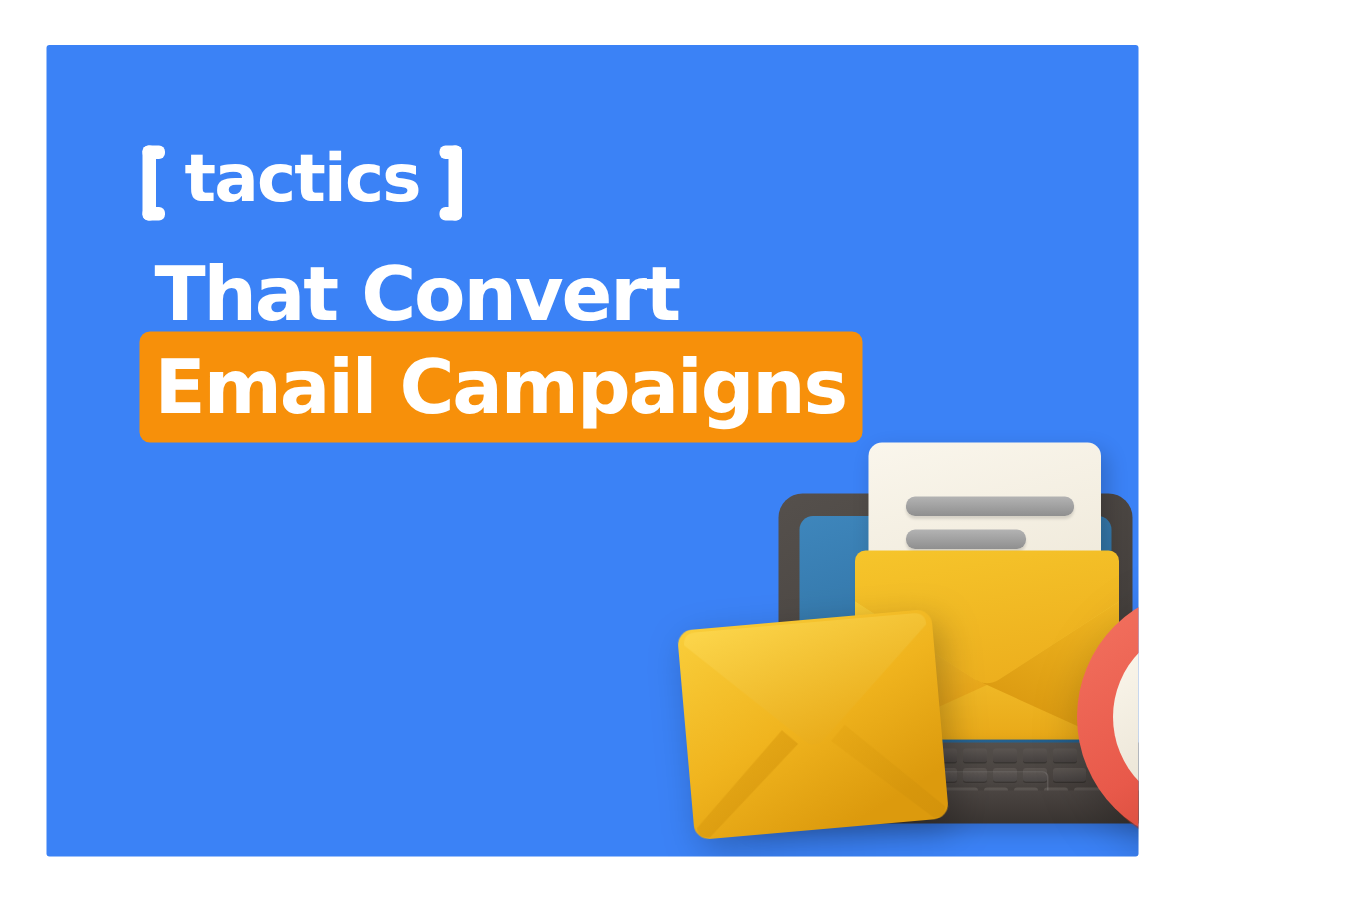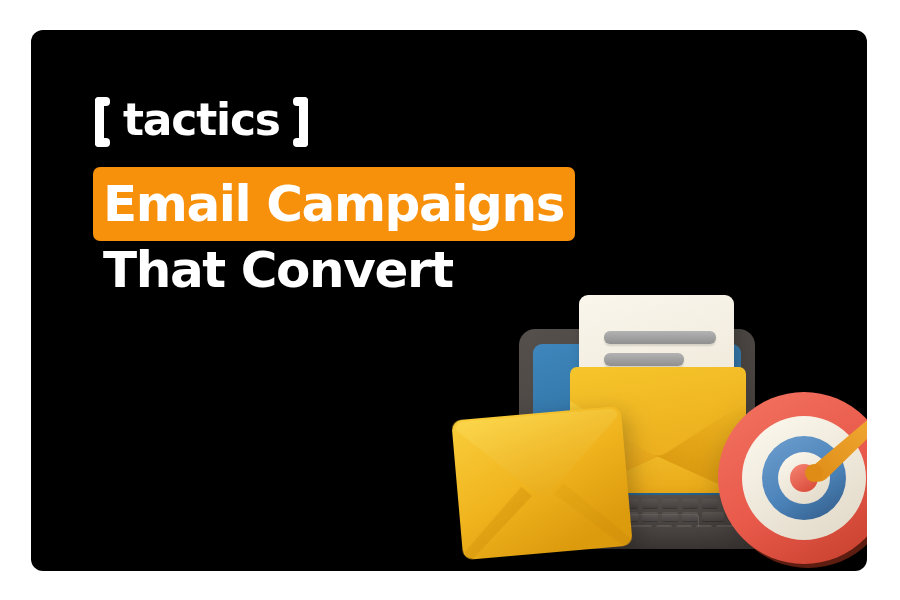--- a/index.html
+++ b/index.html
@@ -18,24 +18,24 @@
     position: relative;
     width: 900px;
     height: 600px;
     background: #ffffff;
   }
 
   .card {
     position: absolute;
     left: 31px;
     top: 30px;
-    width: 836px;
+    width: 728px;
     height: 541px;
-    background: #000000;
-    border-radius: 12px;
+    background: #3b82f6;
+    border-radius: 2px;
     overflow: hidden;
   }
 
   
   .brand {
     position: absolute;
     left: 64px;
     top: 63px;
     height: 58px;
     display: flex;
@@ -243,22 +243,22 @@
 <div class="stage">
   <div class="card">
 
     <div class="brand">
       <span class="brand-bracket left"></span>
       <span class="brand-word">tactics</span>
       <span class="brand-bracket right"></span>
     </div>
 
     <div class="headline">
+      <span class="headline-line plain">That Convert</span>
       <span class="headline-line highlight">Email Campaigns</span>
-      <span class="headline-line plain">That Convert</span>
     </div>
 
     <div class="illustration">
 
       <div class="illu-layer laptop-lid"></div>
       <div class="illu-layer laptop-screen"></div>
 
       <div class="illu-layer letter"></div>
       <div class="letter-bar b1"></div>
       <div class="letter-bar b2"></div>

